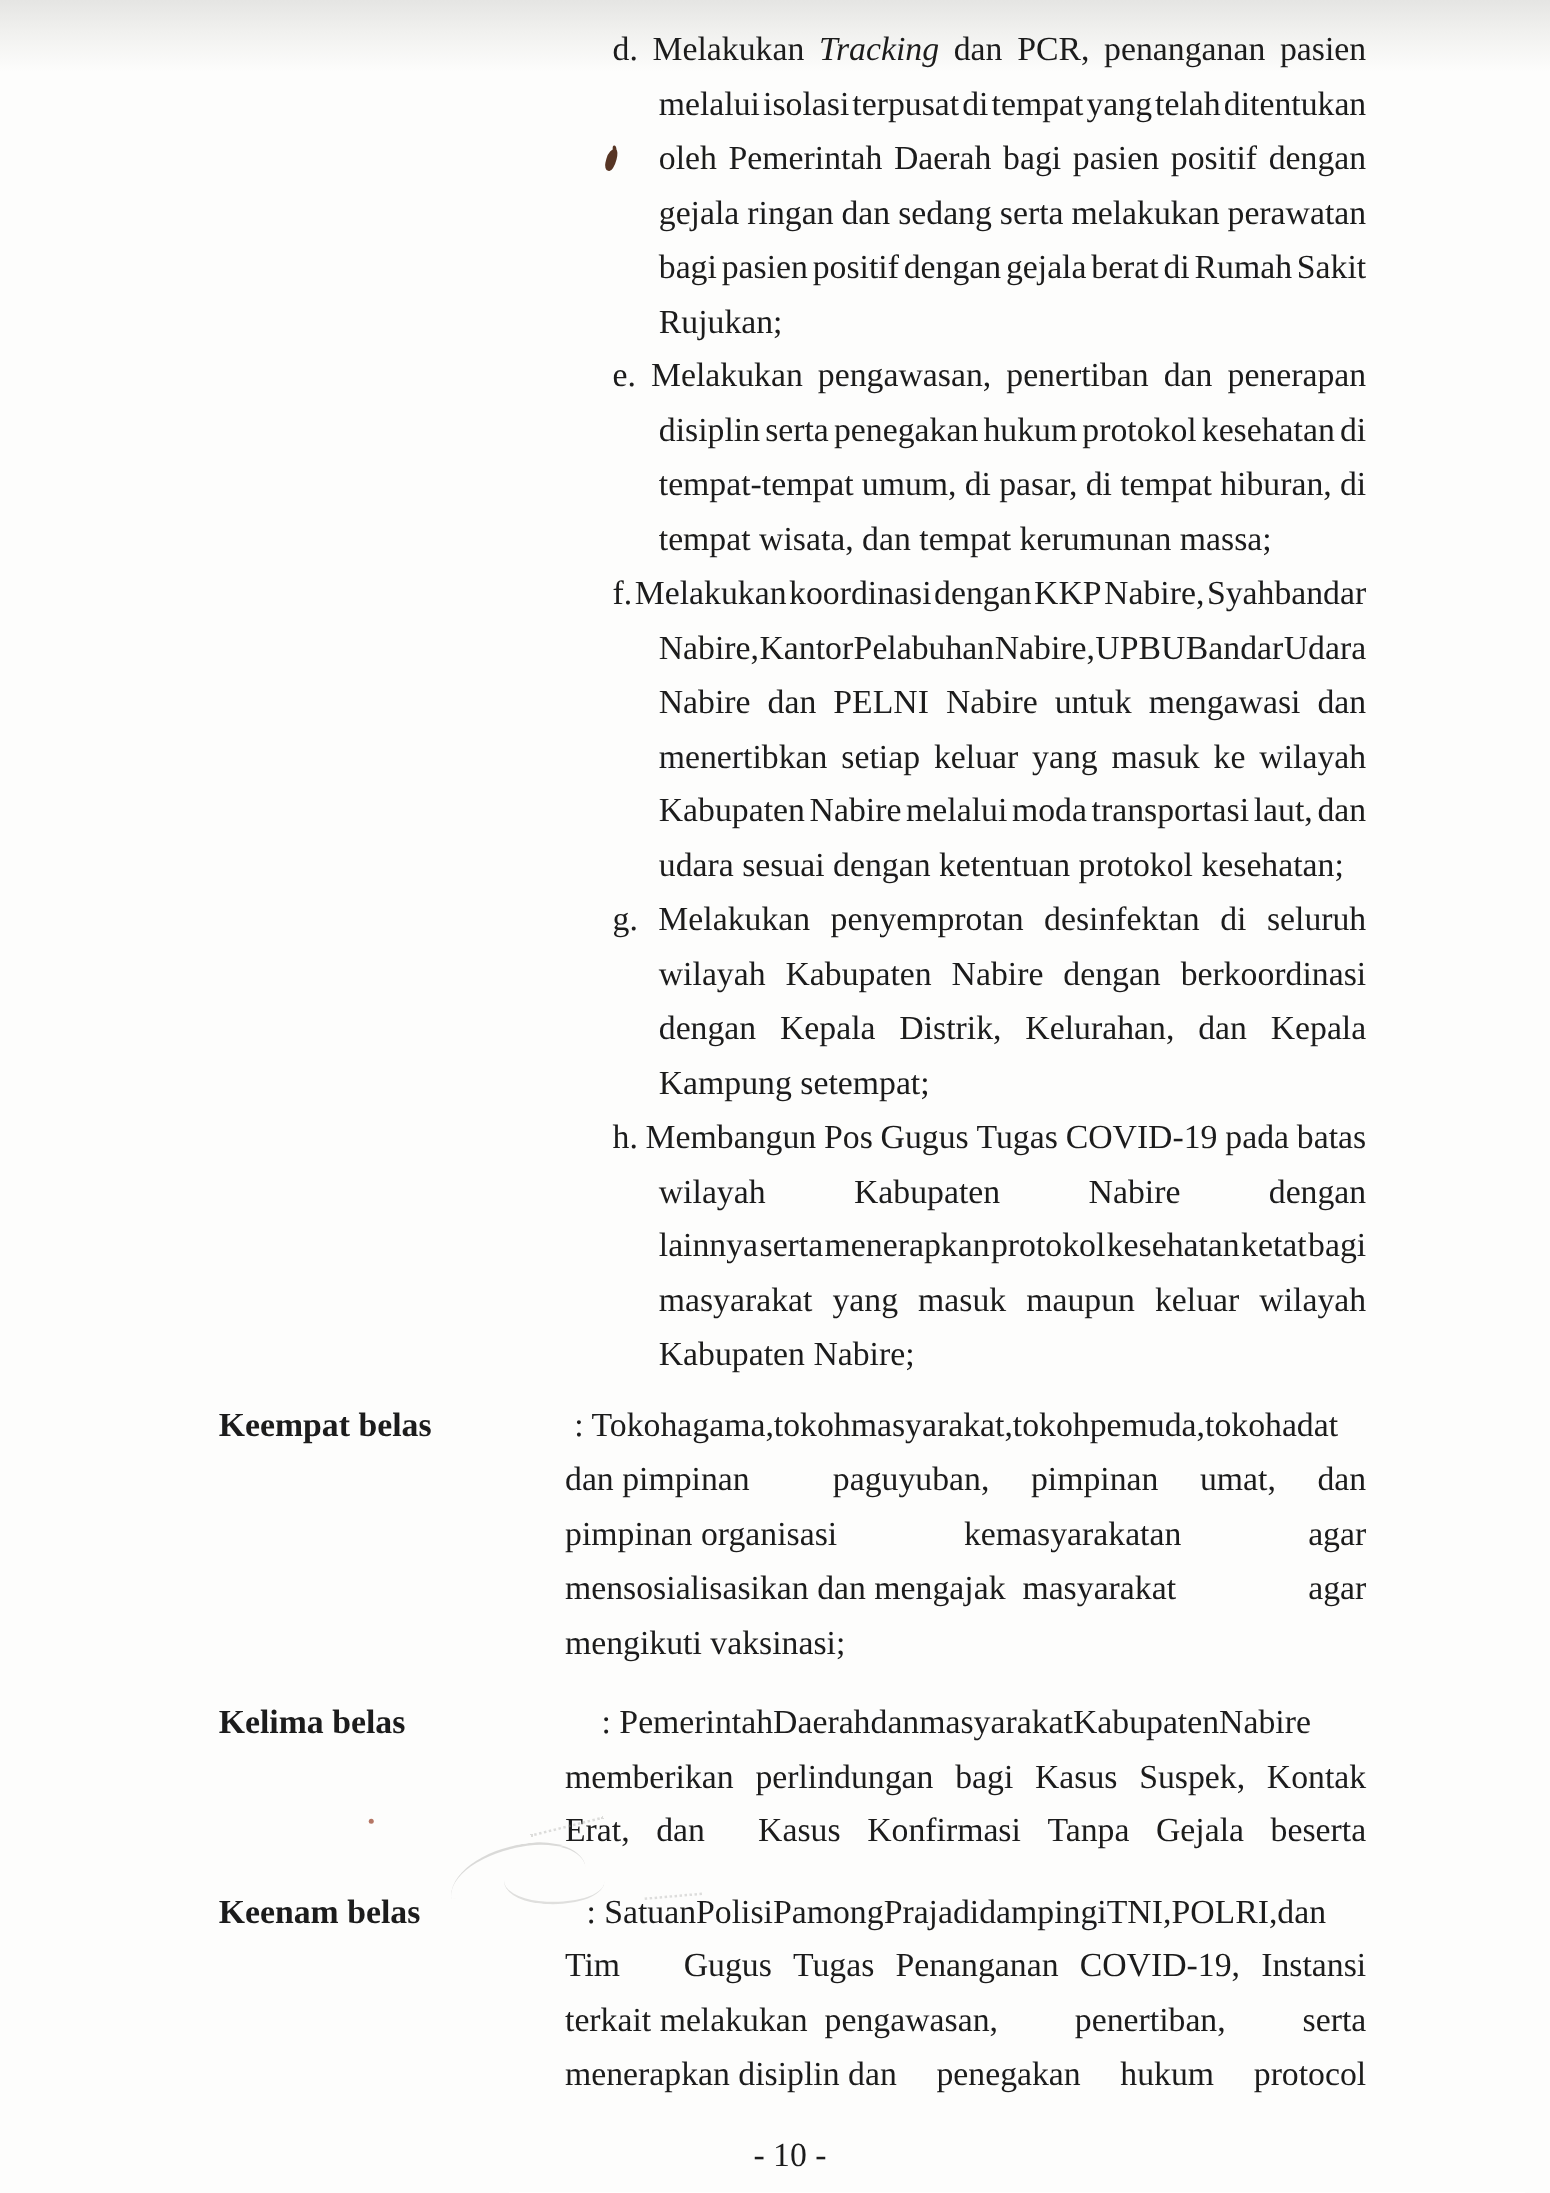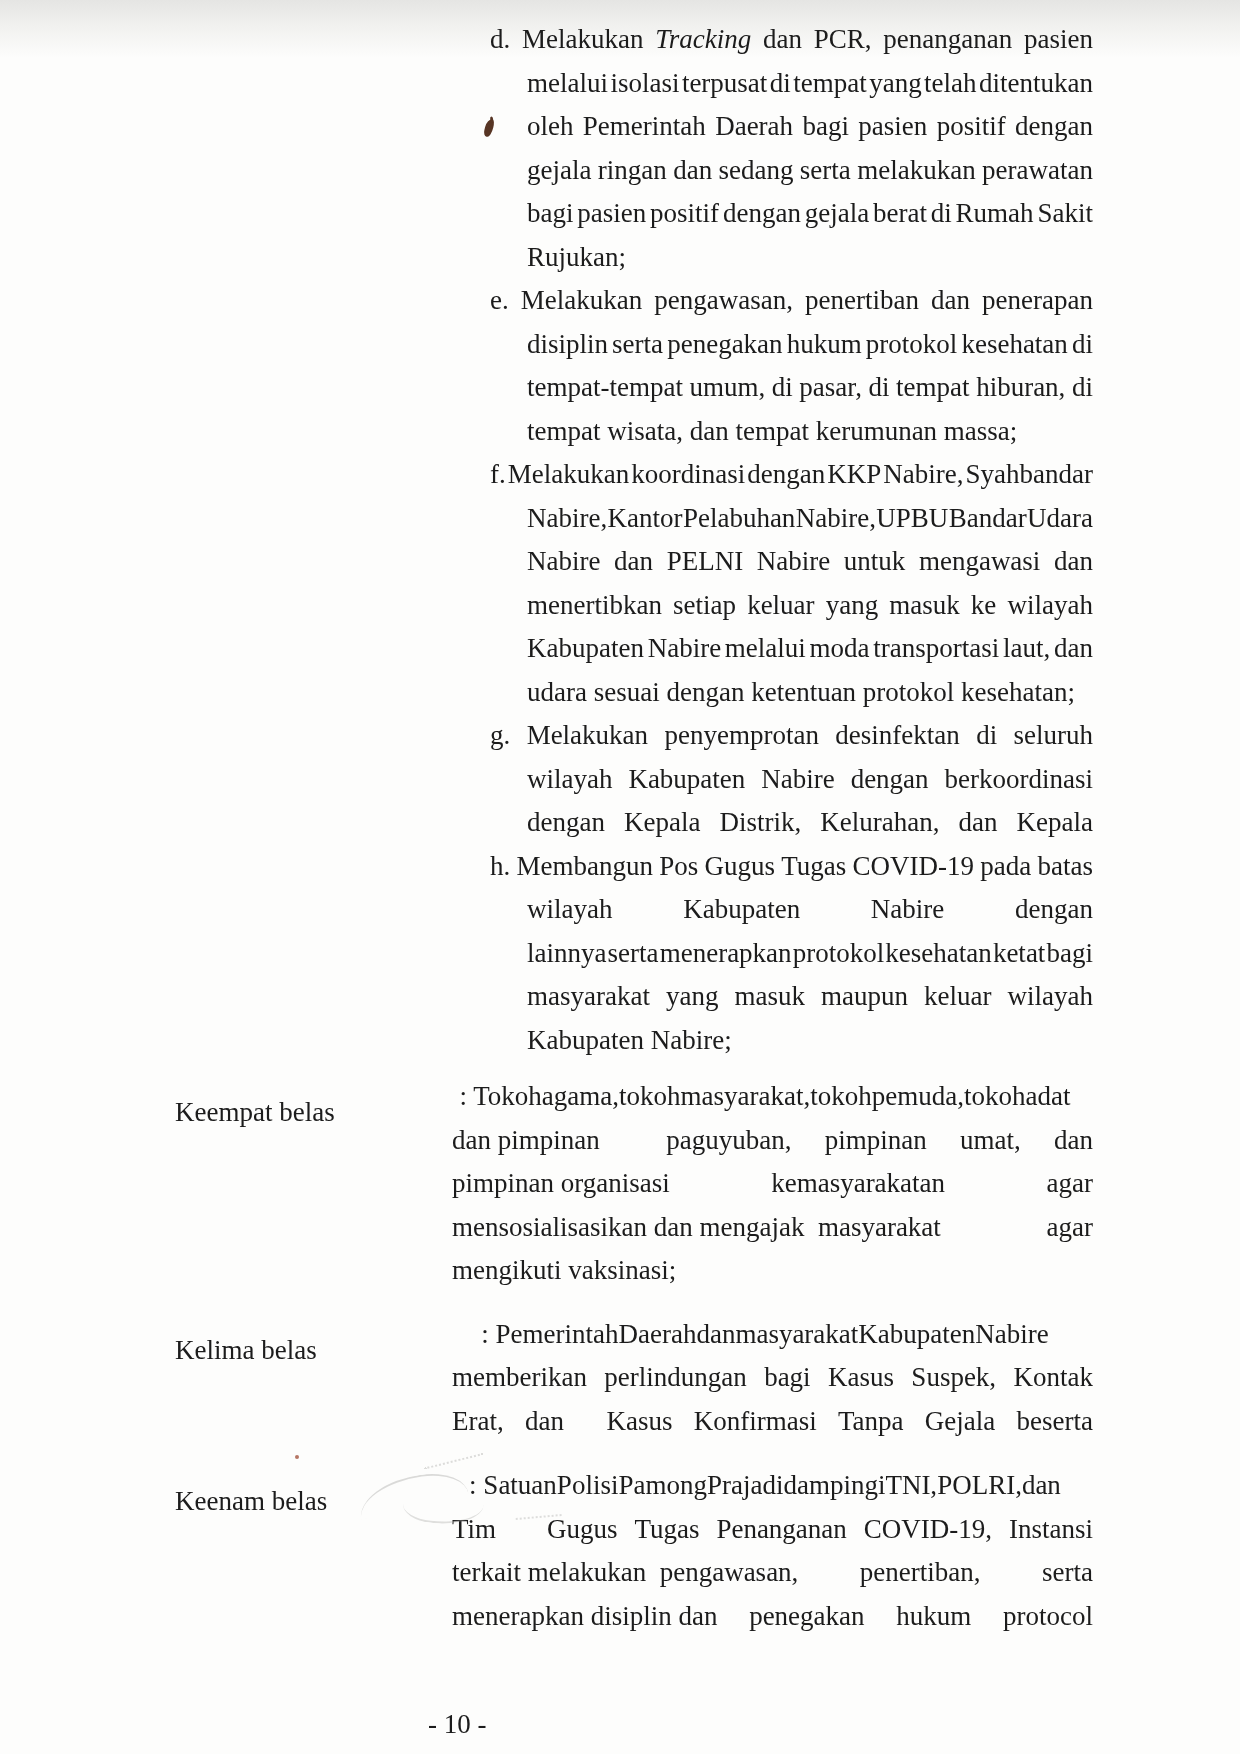--- a/index.html
+++ b/index.html
@@ -21,28 +21,28 @@
   .jline{display:flex;justify-content:space-between;line-height:43.5px;}
   .jline.single{justify-content:flex-start;}
   .jline span{white-space:pre;}
   .item-lines{margin-left:527px;width:566px;}
   .item-lines .jline.first{margin-left:-37px;width:603px;}
   .section{position:relative;}
   .section.s0{margin-top:13px;}
   .section.s1{margin-top:20px;}
   .section.s2{margin-top:21px;}
   .section-label{
-    position:absolute;left:175px;top:16px;
-    font-weight:normal;line-height:43.5px;white-space:pre;
+    position:absolute;left:175px;top:0;
+    font-weight:bold;line-height:43.5px;white-space:pre;
   }
   .section-lines{margin-left:452px;width:641px;}
   .section-lines .jline.first{margin-left:-15px;width:656px;justify-content:center;}
   .page-number{
-    position:absolute;top:1703px;left:428px;width:360px;
-    line-height:43.5px;
+    position:absolute;top:1703px;left:452px;width:360px;
+    text-align:center;line-height:43.5px;
   }
   
   .ink-mark{
     position:absolute;left:485px;top:119px;width:8px;height:18px;
     background:#4a2512;border-radius:70% 30% 50% 50%/55% 45% 65% 35%;
     transform:rotate(14deg);opacity:.92;
   }
   .ink-mark:before{
     content:"";position:absolute;top:-3px;left:3px;width:3px;height:6px;
     background:#4a2512;border-radius:50%;transform:rotate(-20deg);
@@ -222,20 +222,23 @@
               <span>berkoordinasi</span>
             </div>
             <div class="jline">
               <span>dengan</span>
               <span>Kepala</span>
               <span>Distrik,</span>
               <span>Kelurahan,</span>
               <span>dan</span>
               <span>Kepala</span>
             </div>
+            <div class="jline single">
+              <span>Kampung setempat;</span>
+            </div>
           </div>
         </div>
         <div class="item">
           <div class="item-lines">
             <div class="jline first">
               <span>h.</span>
               <span>Membangun</span>
               <span>Pos</span>
               <span>Gugus</span>
               <span>Tugas</span>

